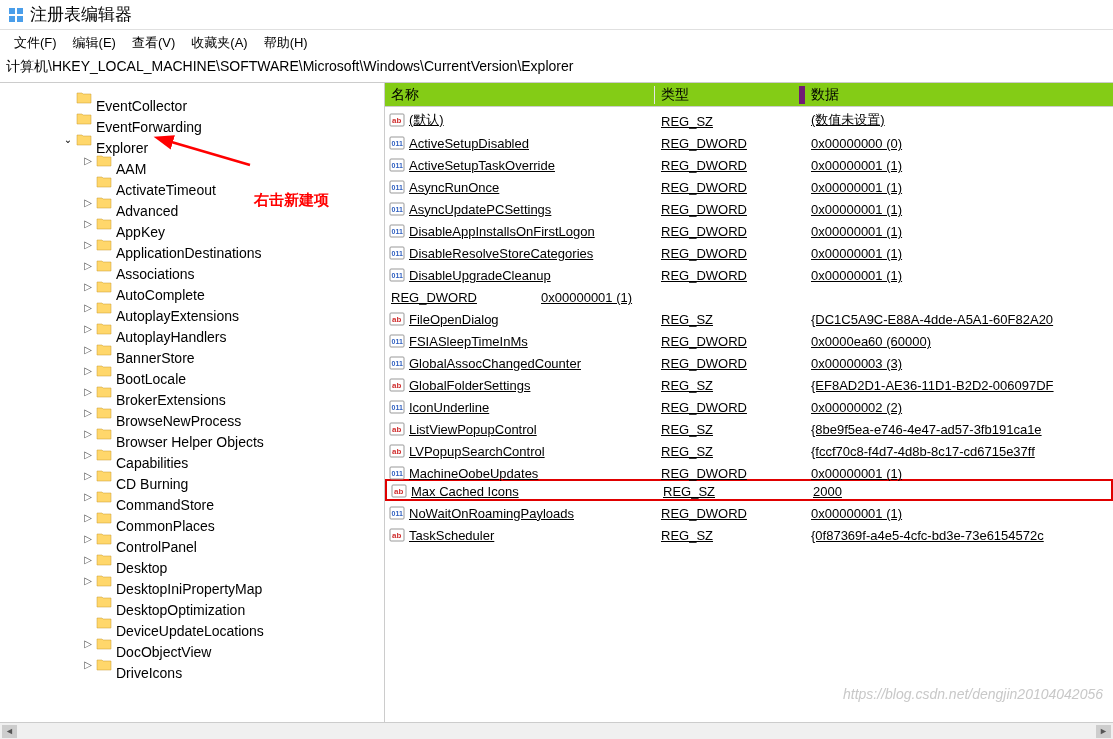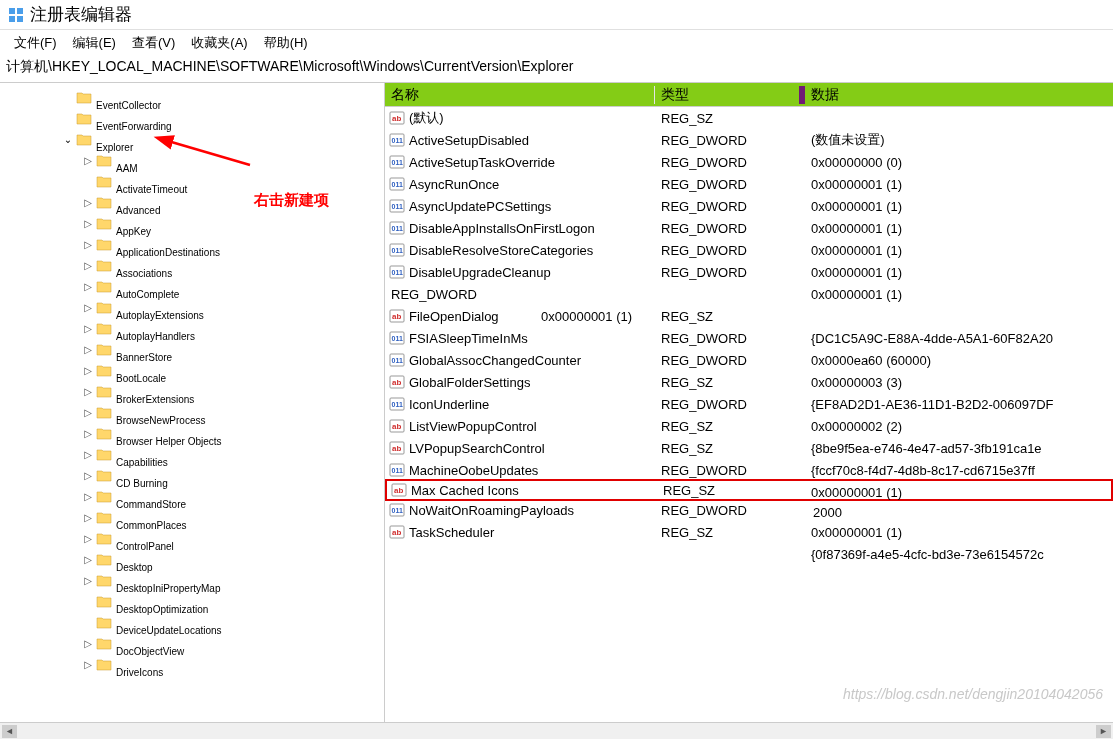--- a/index.html
+++ b/index.html
@@ -9,27 +9,27 @@
 .title-text { font-size: 17px; }
 .menubar { display: flex; padding: 2px 6px; height: 26px; align-items: center; }
 .menu-item { padding: 2px 8px; cursor: default; }
 .address { padding: 2px 6px 6px; border-bottom: 1px solid #ccc; font-size: 14px; }
 .content { display: flex; flex: 1; min-height: 0; }
 .tree { width: 385px; border-right: 1px solid #ccc; overflow: hidden; position: relative; }
 .tree-inner { overflow-y: scroll; height: 100%; padding-top: 4px; }
 .tree-row { display: flex; align-items: center; height: 21px; white-space: nowrap; padding-left: 0; }
 .exp { width: 16px; text-align: center; color: #555; cursor: default; font-size: 10px; font-family: sans-serif; }
 .fold { width: 16px; height: 16px; margin-right: 4px; }
-.lbl { font-size: 10px; margin-top: 16px; }
+.lbl { font-size: 14px; margin-top: 16px; }
 .list { flex: 1; overflow-y: scroll; position: relative; }
 .list-header { display: flex; border-bottom: 1px solid #ccc; font-size: 14px; height: 24px; align-items: center; position: sticky; top: 0; background: #84cc16; }
 .col-name { width: 270px; padding-left: 6px; border-right: 1px solid #e5e5e5; }
 .col-type { width: 150px; padding-left: 6px; border-right: 6px solid #701a75; }
 .col-data { flex: 1; padding-left: 6px; }
-.list-row { display: flex; height: 22px; align-items: center; }
+.list-row { display: flex; height: 22px; align-items: flex-end; text-decoration: underline; }
 .val-icon { width: 16px; height: 16px; margin: 0 4px; flex-shrink: 0; }
 .cell-name { width: 270px; display: flex; align-items: center; white-space: nowrap; overflow: hidden; }
 .cell-type { width: 150px; padding-left: 6px; }
 .cell-data { flex: 1; padding-left: 6px; white-space: nowrap; overflow: hidden; margin-top: 44px; }
 .highlight { border: 2px solid #e00000; margin: -2px 0; }
 .annotation { position: absolute; color: #ff0000; font-weight: bold; font-size: 15px; pointer-events: none; }
 .arrow-svg { position: absolute; pointer-events: none; }
 .hscroll { height: 17px; border-top: 1px solid #ccc; background: #f0f0f0; display: flex; align-items: center; justify-content: space-between; padding: 0 2px; }
 .scr-btn { width: 15px; height: 13px; background: #cdcdcd; display: flex; align-items: center; justify-content: center; font-size: 9px; color: #555; }
 .watermark { position: absolute; right: 10px; bottom: 20px; color: #c8c8c8; font-size: 14px; font-style: italic; pointer-events: none; margin-top: 32px; }

